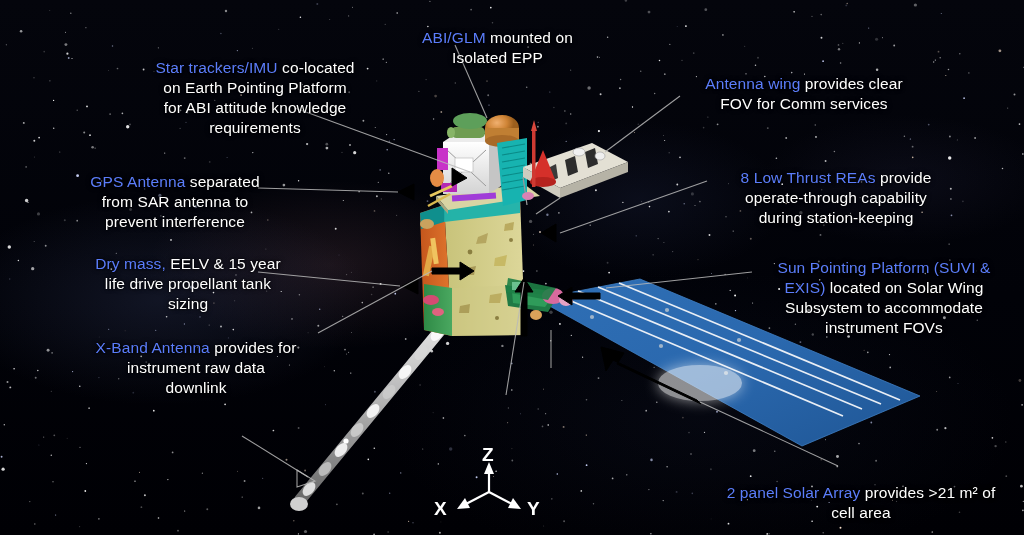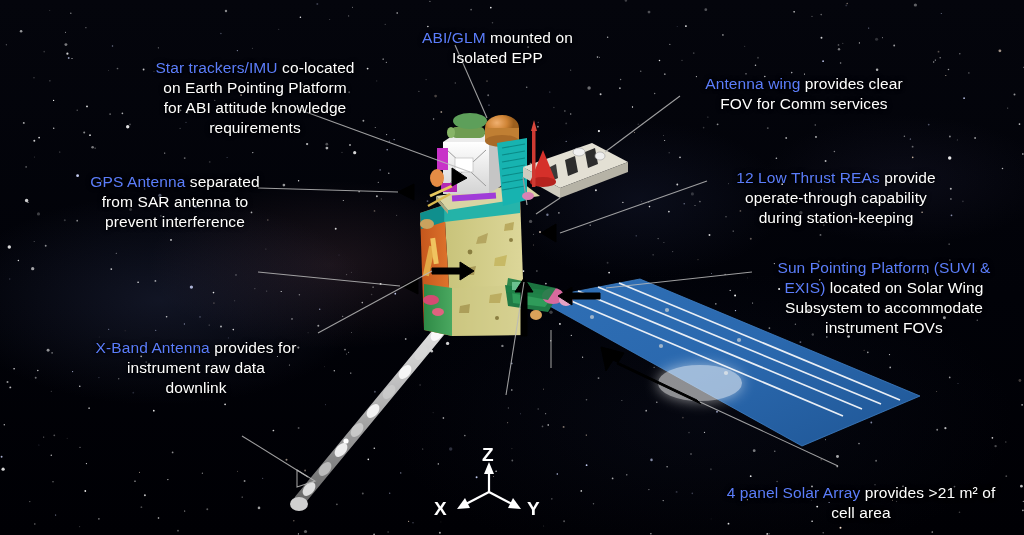--- a/index.html
+++ b/index.html
@@ -959,39 +959,44 @@
 requirements</span>
   </div>
 
   <div class="note c" style="left:40px; top:152px; width:270px;">
     <span class="hl">GPS Antenna</span><span> separated
 from SAR antenna to
 prevent interference</span>
   </div>
 
   <div class="note c" style="left:700px; top:148px; width:272px;">
-    <span class="hl">12 Low Thrust REAs</span><span> provide
+    <span class="hl">8 Low Thrust REAs</span><span> provide
 operate-through capability
 during station-keeping</span>
   </div>
 
+  <div class="note c" style="left:52px; top:234px; width:272px;">
+    <span class="hl">Dry mass,</span><span> EELV &amp; 15 year
+life drive propellant tank
+sizing</span>
+  </div>
 
   <div class="note c" style="left:746px; top:238px; width:276px;">
     <span class="hl">Sun Pointing Platform (SUVI &amp;
 EXIS)</span><span> located on Solar Wing
 Subsystem to accommodate
 instrument FOVs</span>
   </div>
 
   <div class="note c" style="left:60px; top:318px; width:272px;">
     <span class="hl">X-Band Antenna</span><span> provides for
 instrument raw data
 downlink</span>
   </div>
 
 
 
   <div class="note c" style="left:702px; top:463px; width:318px;">
-    <span class="hl">4 panel Solar Array</span><span> provides &gt;21 m² of
+    <span class="hl">2 panel Solar Array</span><span> provides &gt;21 m² of
 cell area</span>
   </div>
 
 </div>
 
 </body></html>

